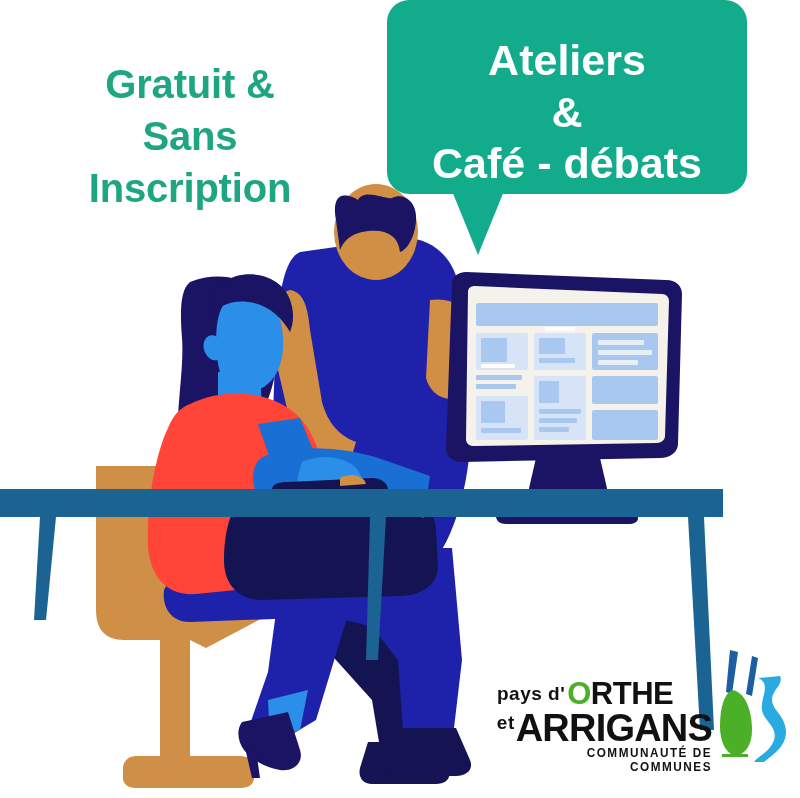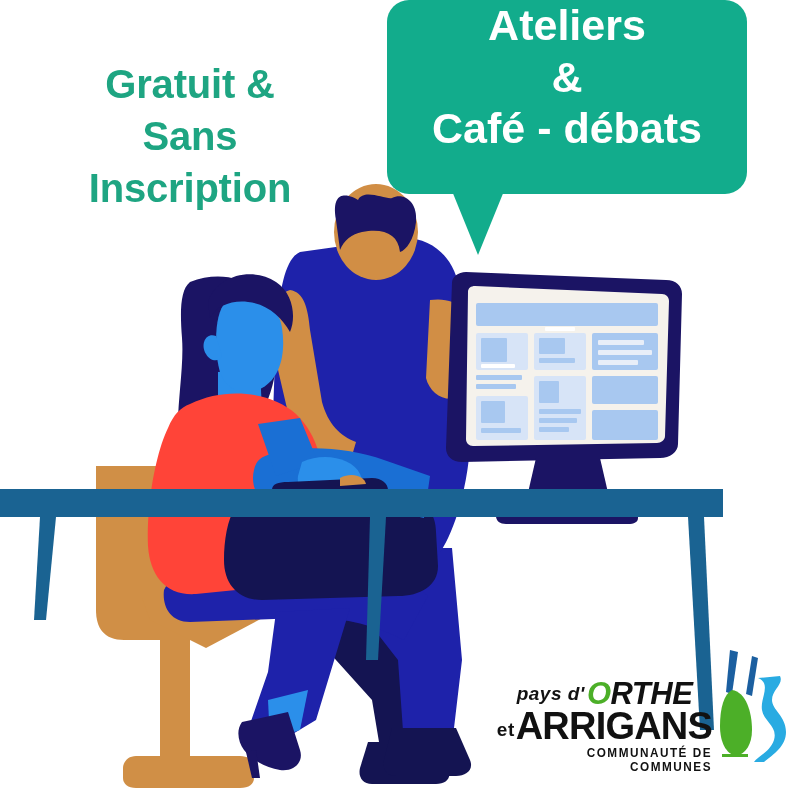--- a/index.html
+++ b/index.html
@@ -32,21 +32,21 @@
 
   
   .bubble{
     position:absolute;
     left:387px; top:0px;
     width:360px; height:194px;
     background:#12AC8C;
     border-radius:22px;
     box-sizing:border-box;
     display:flex;
-    align-items:flex-start;
+    align-items:flex-end;
     justify-content:center;
   }
   .bubble-text{
     color:#ffffff;
     font-weight:bold;
     font-size:43px;
     line-height:1.20;
     text-align:center;
     white-space:pre-line;
     padding-bottom:4px;
@@ -70,35 +70,35 @@
     width:290px; height:112px;
   }
   .logo-txt{
     position:absolute;
     left:0; top:0;
     width:215px; height:112px;
   }
   .logo-line1{
     position:absolute; left:0; top:2px;
     width:215px; height:38px;
-    display:flex; align-items:flex-end; justify-content:center;font-style:italic;
+    display:flex; align-items:flex-end; justify-content:flex-start;
   }
   .pays{
     font-size:19px; font-weight:bold; color:#111111;
     letter-spacing:0.5px; margin-bottom:3px; margin-right:2px;
   }
   .orthe{
     font-size:31px; font-weight:bold; color:#111111;
     letter-spacing:-0.5px; line-height:0.95;
   }
   .orthe .grn{color:#4CAF28;}
   .logo-line2{
     position:absolute; left:0; top:36px;
     width:215px; height:40px;
-    display:flex; align-items:flex-end; justify-content:flex-end;
+    display:flex; align-items:center; justify-content:flex-end;
   }
   .et{
     font-size:19px; font-weight:bold; color:#111111;
     letter-spacing:0.5px; margin-bottom:3px; margin-right:1px;
   }
   .arrigans{
     font-size:38px; font-weight:bold; color:#111111;
     letter-spacing:-0.8px; line-height:0.95;
     position:relative;
     margin-top:9px;

